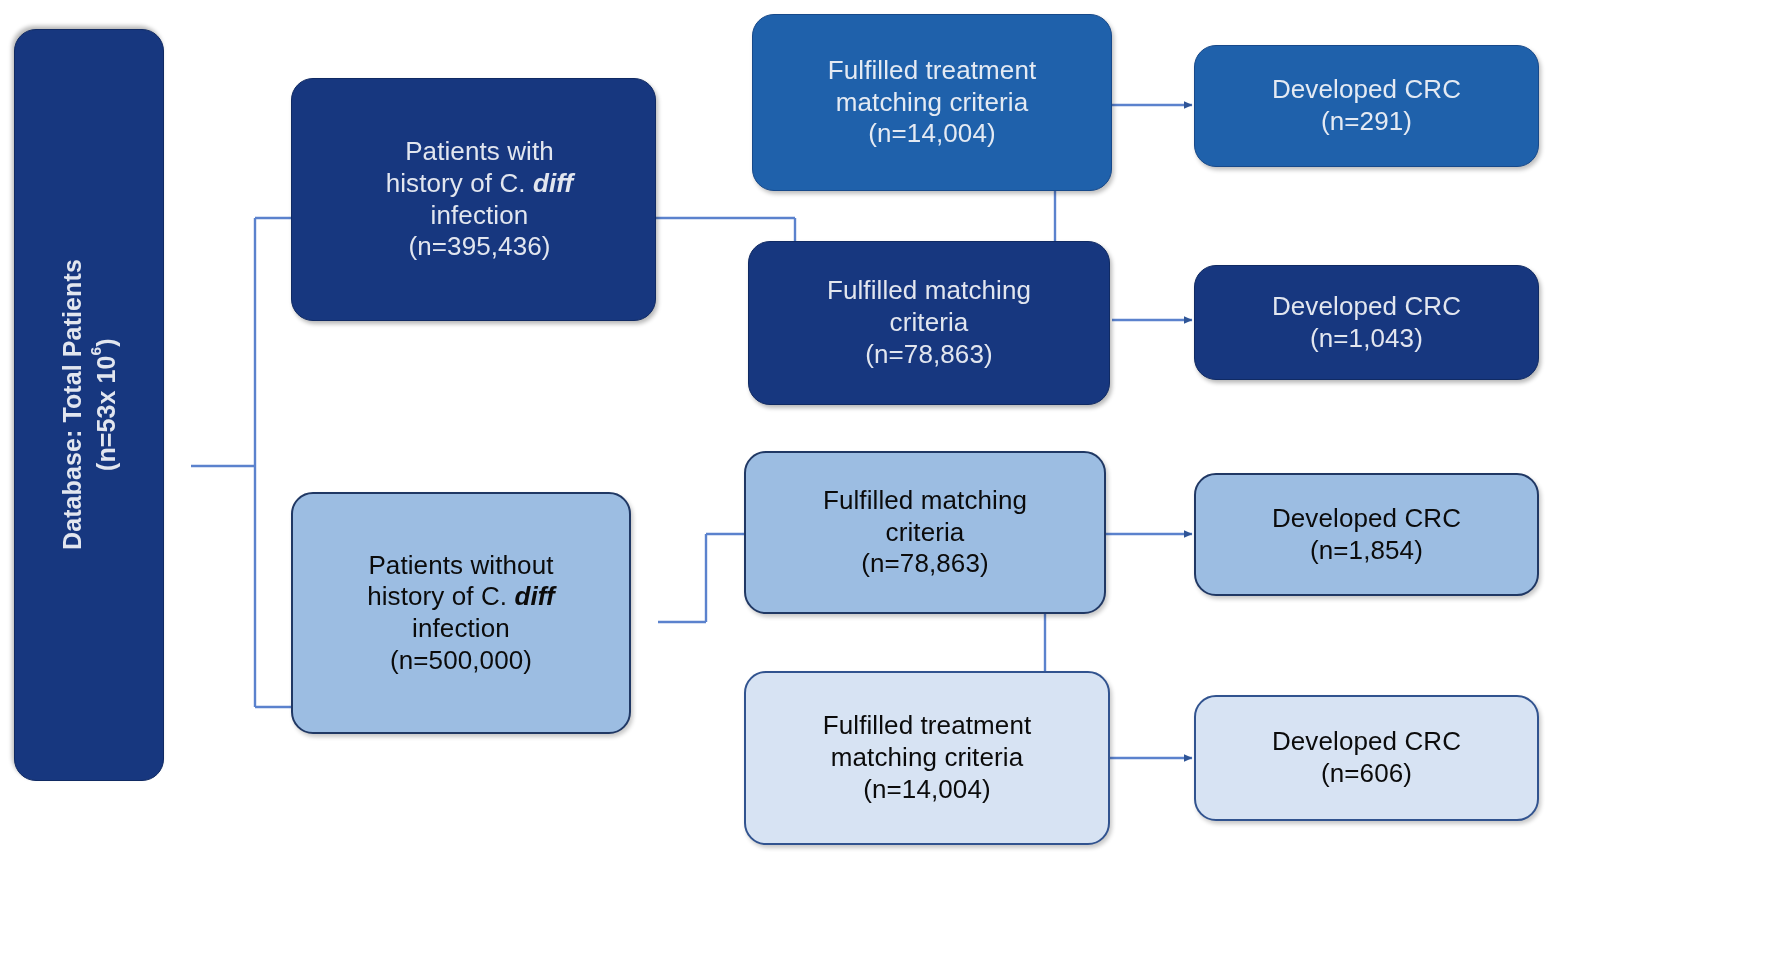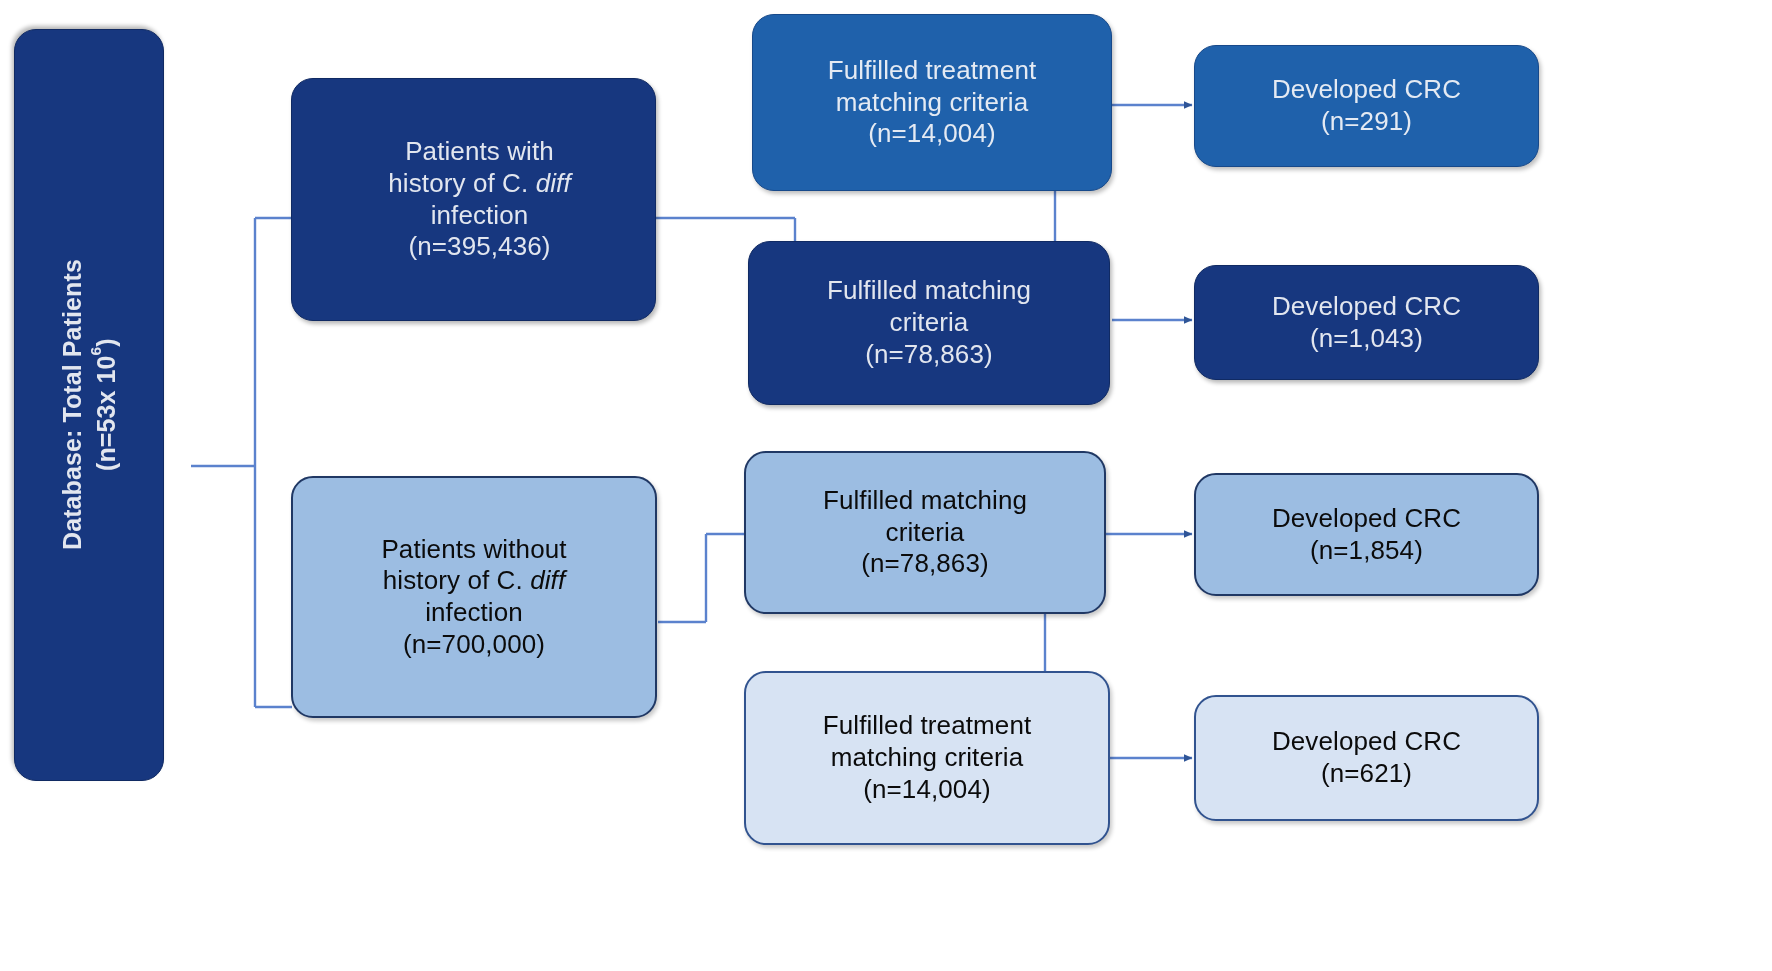--- a/index.html
+++ b/index.html
@@ -58,21 +58,21 @@
   }
   
   #node-root {
     writing-mode: vertical-rl;
     transform: rotate(180deg);
   }
   #node-root .txt {
     padding: 0;
   }
   .sup { font-size: 0.62em; vertical-align: super; }
-  em.sci { font-style: italic; font-weight: normal; margin-top: 24px; }
+  em.sci { font-style: italic; font-weight: bold; margin-top: 24px; }
 
   
   #links {
     position: absolute;
     left: 0; top: 0;
     width: 1772px; height: 971px;
     pointer-events: none;
   }
 </style>
 </head>
@@ -129,33 +129,33 @@
   </div>
 
   <div class="node midblue" style="left:1194px; top:45px; width:345px; height:122px; font-size:26px;">
     <span class="txt"><span>Developed CRC</span><br><span>(n=291)</span></span>
   </div>
 
   <div class="node navy" style="left:1194px; top:265px; width:345px; height:115px; font-size:26px;">
     <span class="txt"><span>Developed CRC</span><br><span>(n=1,043)</span></span>
   </div>
 
-  <div class="node lightblue" style="left:291px; top:476px; width:366px; height:242px; font-size:26px;">
-    <span class="txt"><span>Patients without</span><br><span>history of C. </span><em class="sci">diff</em><br><span>infection</span><br><span>(n=700,000)</span></span>
+  <div class="node lightblue" style="left:291px; top:492px; width:340px; height:242px; font-size:26px;">
+    <span class="txt"><span>Patients without</span><br><span>history of C. </span><em class="sci">diff</em><br><span>infection</span><br><span>(n=500,000)</span></span>
   </div>
 
   <div class="node lightblue" style="left:744px; top:451px; width:362px; height:163px; font-size:26px;">
     <span class="txt"><span>Fulfilled matching</span><br><span>criteria</span><br><span>(n=78,863)</span></span>
   </div>
 
   <div class="node paleblue" style="left:744px; top:671px; width:366px; height:174px; font-size:26px;">
     <span class="txt"><span>Fulfilled treatment</span><br><span>matching criteria</span><br><span>(n=14,004)</span></span>
   </div>
 
   <div class="node lightblue" style="left:1194px; top:473px; width:345px; height:123px; font-size:26px;">
     <span class="txt"><span>Developed CRC</span><br><span>(n=1,854)</span></span>
   </div>
 
   <div class="node paleblue" style="left:1194px; top:695px; width:345px; height:126px; font-size:26px;">
-    <span class="txt"><span>Developed CRC</span><br><span>(n=621)</span></span>
+    <span class="txt"><span>Developed CRC</span><br><span>(n=606)</span></span>
   </div>
 
 </div>
 
 </body></html>

